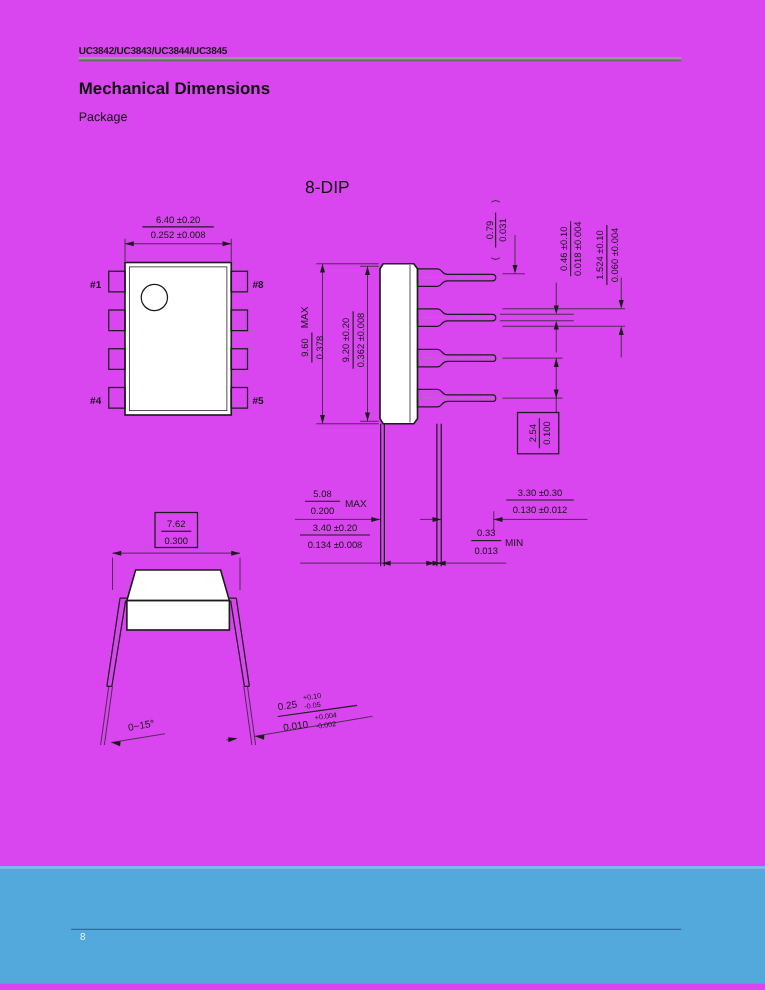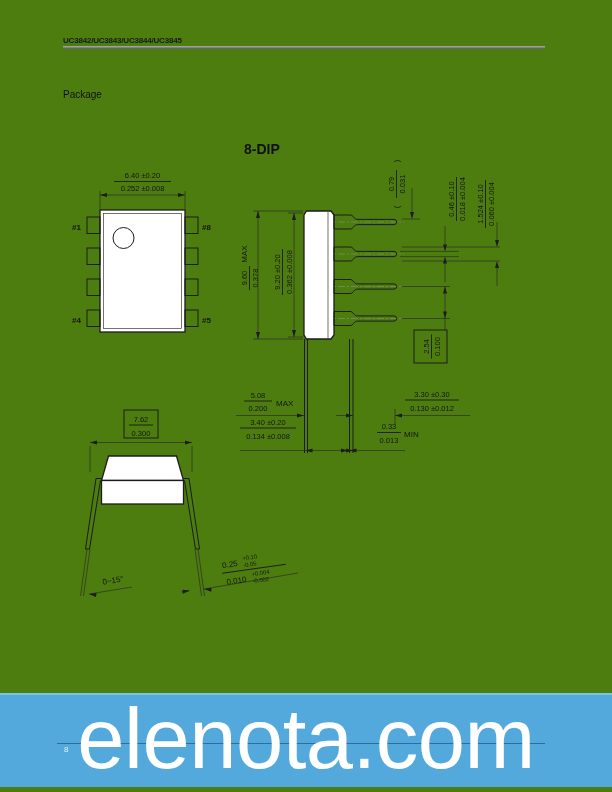--- a/index.html
+++ b/index.html
@@ -1,24 +1,24 @@
 <!DOCTYPE html>
 <html><head>
 <meta charset="utf-8">
 <style>
   html,body{margin:0;padding:0;background:#ffffff;}
-  .page{position:relative;width:612px;height:792px;background:#4d7c0f;overflow:hidden;
+  .page{position:relative;width:612px;height:792px;background:#d946ef;overflow:hidden;
         font-family:"Liberation Sans","DejaVu Sans",sans-serif;color:#111;}
   .abs{position:absolute;}
   .doc-header{left:63px;top:36px;font-size:8px;font-weight:bold;letter-spacing:-0.2px;color:#1a1a1a;}
   .header-rule{left:63px;top:46px;width:482px;height:3px;
                background:linear-gradient(#b0b0b0,#555);}
   .doc-title{left:63px;top:63px;font-size:13.5px;font-weight:bold;color:#111;}
   .doc-subtitle{left:63px;top:89px;font-size:10px;font-weight:normal;color:#111;}
-  .fig-title{left:244px;top:141px;font-size:14px;font-weight:bold;color:#111;}
+  .fig-title{left:244px;top:141px;font-size:14px;font-weight:normal;color:#111;}
   svg{position:absolute;left:0;top:0;}
   svg text{font-family:"Liberation Sans","DejaVu Sans",sans-serif;fill:#161616;}
   .ln{stroke:#1c1c1c;stroke-width:1;fill:none;}
   .thick{stroke:#1c1c1c;stroke-width:1.3;fill:#fff;}
   .thin{stroke:#2a2a2a;stroke-width:0.65;fill:none;}
   .bar{stroke:#1c1c1c;stroke-width:0.9;fill:none;}
   .cl{stroke:#8f8f8f;stroke-width:0.6;fill:none;stroke-dasharray:7 2 2 2;}
   .ah{fill:#1c1c1c;stroke:none;}
   .dt{font-size:7.5px;}
   .dts{font-size:5.8px;}
@@ -30,20 +30,21 @@
   .wm-text{left:0;top:693px;width:612px;height:92px;line-height:92px;text-align:center;
            font-size:85px;color:#ffffff;letter-spacing:-0.5px;white-space:nowrap;}
 </style>
 </head>
 <body>
 
 <div class="page">
 
   <div class="abs doc-header">UC3842/UC3843/UC3844/UC3845</div>
   <div class="abs header-rule"></div>
+  <div class="abs doc-title">Mechanical Dimensions</div>
   <div class="abs doc-subtitle">Package</div>
   <div class="abs fig-title">8-DIP</div>
 
   <svg width="612" height="640" viewBox="0 0 612 640">
 
     <g>
       <path class="thin" d="M100,191 V209 M185,191 V209"></path>
       <path class="thin" d="M100,195 H185"></path>
       <path class="ah" d="M100,195 l7,-2 v4 z"></path>
       <path class="ah" d="M185,195 l-7,-2 v4 z"></path>
@@ -231,15 +232,14 @@
           <text class="dts" x="250" y="576">+0.004</text>
           <text class="dts" x="250" y="583">-0.002</text>
         </g>
       </g>
     </g>
   </svg>
 
   <div class="abs banner" style="background-color: rgb(84, 169, 220);"></div>
   <div class="abs footer-rule" style="background-color: rgb(46, 109, 158);"></div>
   <div class="abs page-num">8</div>
-  <div class="abs wm-text">elenota.com</div>
 
 </div>
 
 </body></html>

